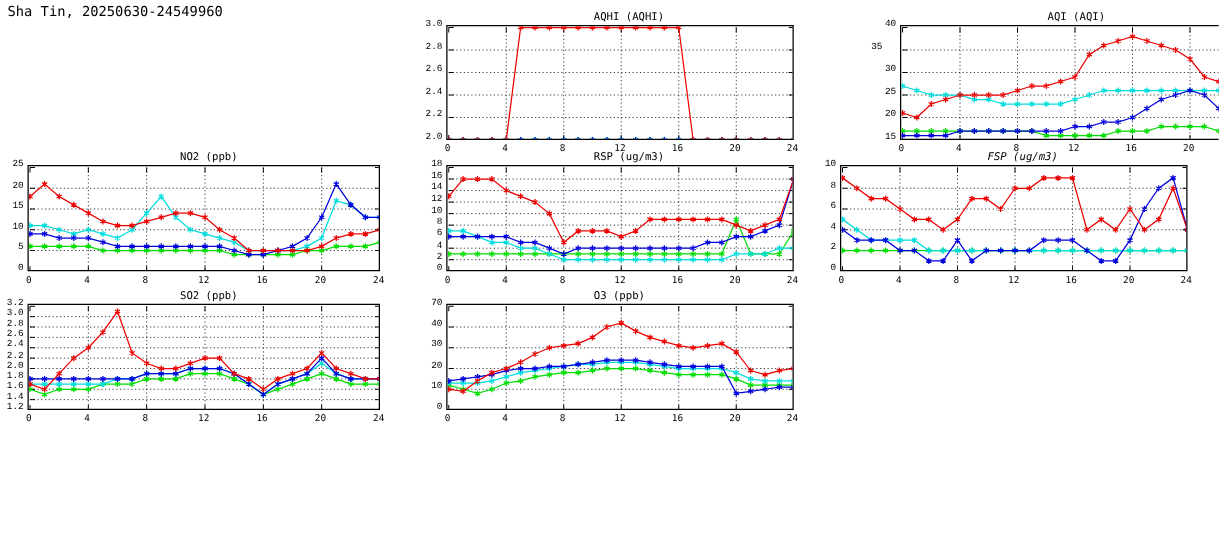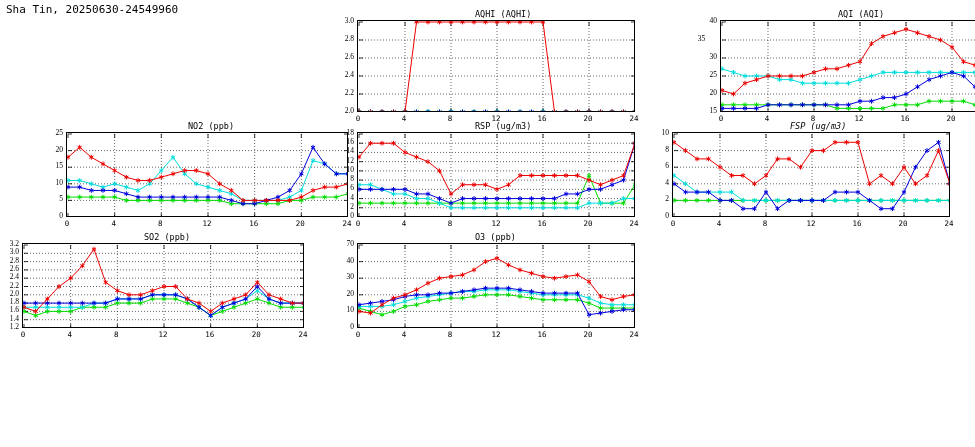--- a/index.html
+++ b/index.html
@@ -1,21 +1,21 @@
 <!DOCTYPE html>
 <html><head>
 <meta charset="utf-8">
 <style>
   html,body{margin:0;padding:0;background:#ffffff;}
   body{width:975px;height:447px;font-family:"DejaVu Sans Mono",monospace;color:#000;position:relative;overflow:hidden;}
   .title{position:absolute;left:6px;top:3px;font-size:11px;font-family:"DejaVu Sans Mono",monospace;letter-spacing:0px;}
   .panel{position:absolute;box-sizing:border-box;}
   .plotbox{position:absolute;box-sizing:border-box;border:1px solid #000;background:#fff;overflow:hidden;}
   .ptitle{position:absolute;font-size:8.5px;font-family:"DejaVu Sans Mono",monospace;text-align:left;white-space:nowrap;}
-  .ylab{position:absolute;font-size:7.5px;font-family:Liberation Serif, serif;text-align:right;white-space:nowrap;}
+  .ylab{position:absolute;font-size:7.5px;font-family:Liberation Mono, monospace;text-align:right;white-space:nowrap;}
   .xlab{position:absolute;font-size:7.5px;font-family:"DejaVu Sans Mono",monospace;text-align:center;white-space:nowrap;}
   svg{display:block;}
 </style>
 </head>
 <body>
 
 <div class="title">Sha Tin, 20250630-24549960</div>
 
 <div id="charts">
     <div class="panel" style="left: 357px; top: 20px; width: 278px; height: 108px;">
@@ -137,21 +137,21 @@
       <div class="ylab" style="left: -34px; width: 31px; top: 14px; text-align: center;">35</div>
       <div class="ylab" style="left: -34px; width: 31px; top: -4px;">40</div>
       <div class="xlab" style="left: -11px; width: 24px; top: 94px;">0</div>
       <div class="xlab" style="left: 35px; width: 24px; top: 94px;">4</div>
       <div class="xlab" style="left: 81px; width: 24px; top: 94px;">8</div>
       <div class="xlab" style="left: 127px; width: 24px; top: 94px;">12</div>
       <div class="xlab" style="left: 173px; width: 24px; top: 94px;">16</div>
       <div class="xlab" style="left: 219px; width: 24px; top: 94px;">20</div>
       <div class="xlab" style="left: 265px; width: 24px; top: 94px;">24</div>
     </div>
-    <div class="panel" style="left: 22px; top: 132px; width: 282px; height: 101px; margin-left: 44px;">
+    <div class="panel" style="left: 22px; top: 132px; width: 282px; height: 101px;">
       <div class="plotbox" style="left: 0px; top: 0px; width: 282px; height: 85px;">
         <svg width="282" height="85" viewBox="0 0 282 85">
           <line x1="1" x2="281" y1="67.4" y2="67.4" stroke="#000" stroke-width="0.6" stroke-dasharray="1,2"></line>
           <line x1="1" x2="281" y1="50.8" y2="50.8" stroke="#000" stroke-width="0.6" stroke-dasharray="1,2"></line>
           <line x1="1" x2="281" y1="34.2" y2="34.2" stroke="#000" stroke-width="0.6" stroke-dasharray="1,2"></line>
           <line x1="1" x2="281" y1="17.599999999999994" y2="17.599999999999994" stroke="#000" stroke-width="0.6" stroke-dasharray="1,2"></line>
           <line y1="1" y2="84" x1="47.666666666666664" x2="47.666666666666664" stroke="#000" stroke-width="0.6" stroke-dasharray="1,2"></line>
           <line y1="1" y2="84" x1="94.33333333333333" x2="94.33333333333333" stroke="#000" stroke-width="0.6" stroke-dasharray="1,2"></line>
           <line y1="1" y2="84" x1="141" x2="141" stroke="#000" stroke-width="0.6" stroke-dasharray="1,2"></line>
           <line y1="1" y2="84" x1="187.66666666666666" x2="187.66666666666666" stroke="#000" stroke-width="0.6" stroke-dasharray="1,2"></line>

